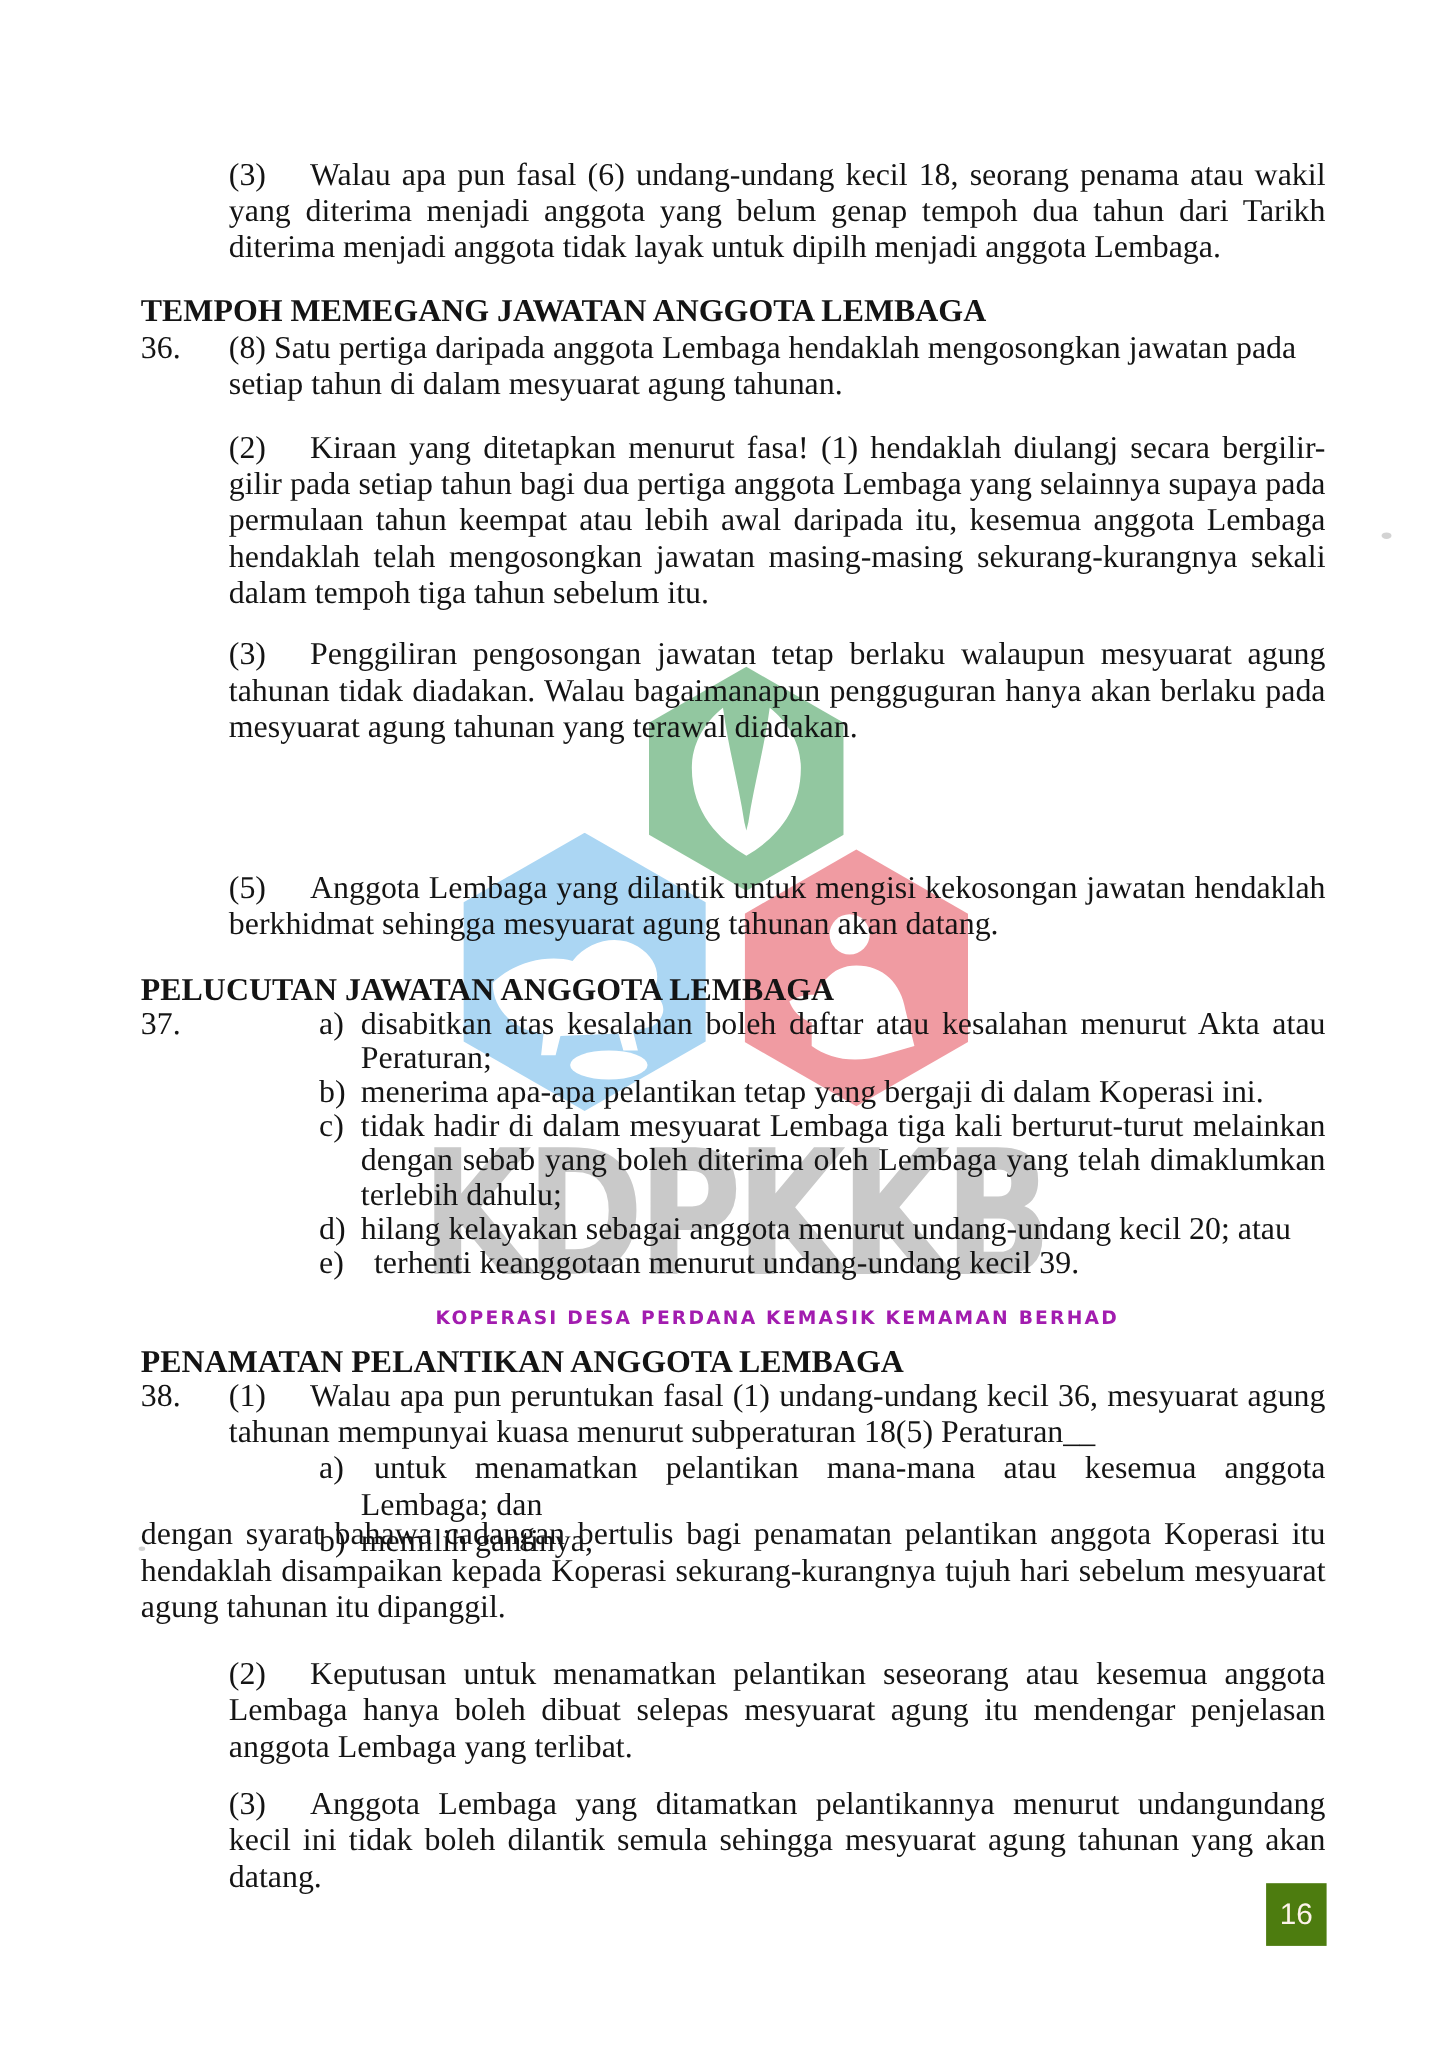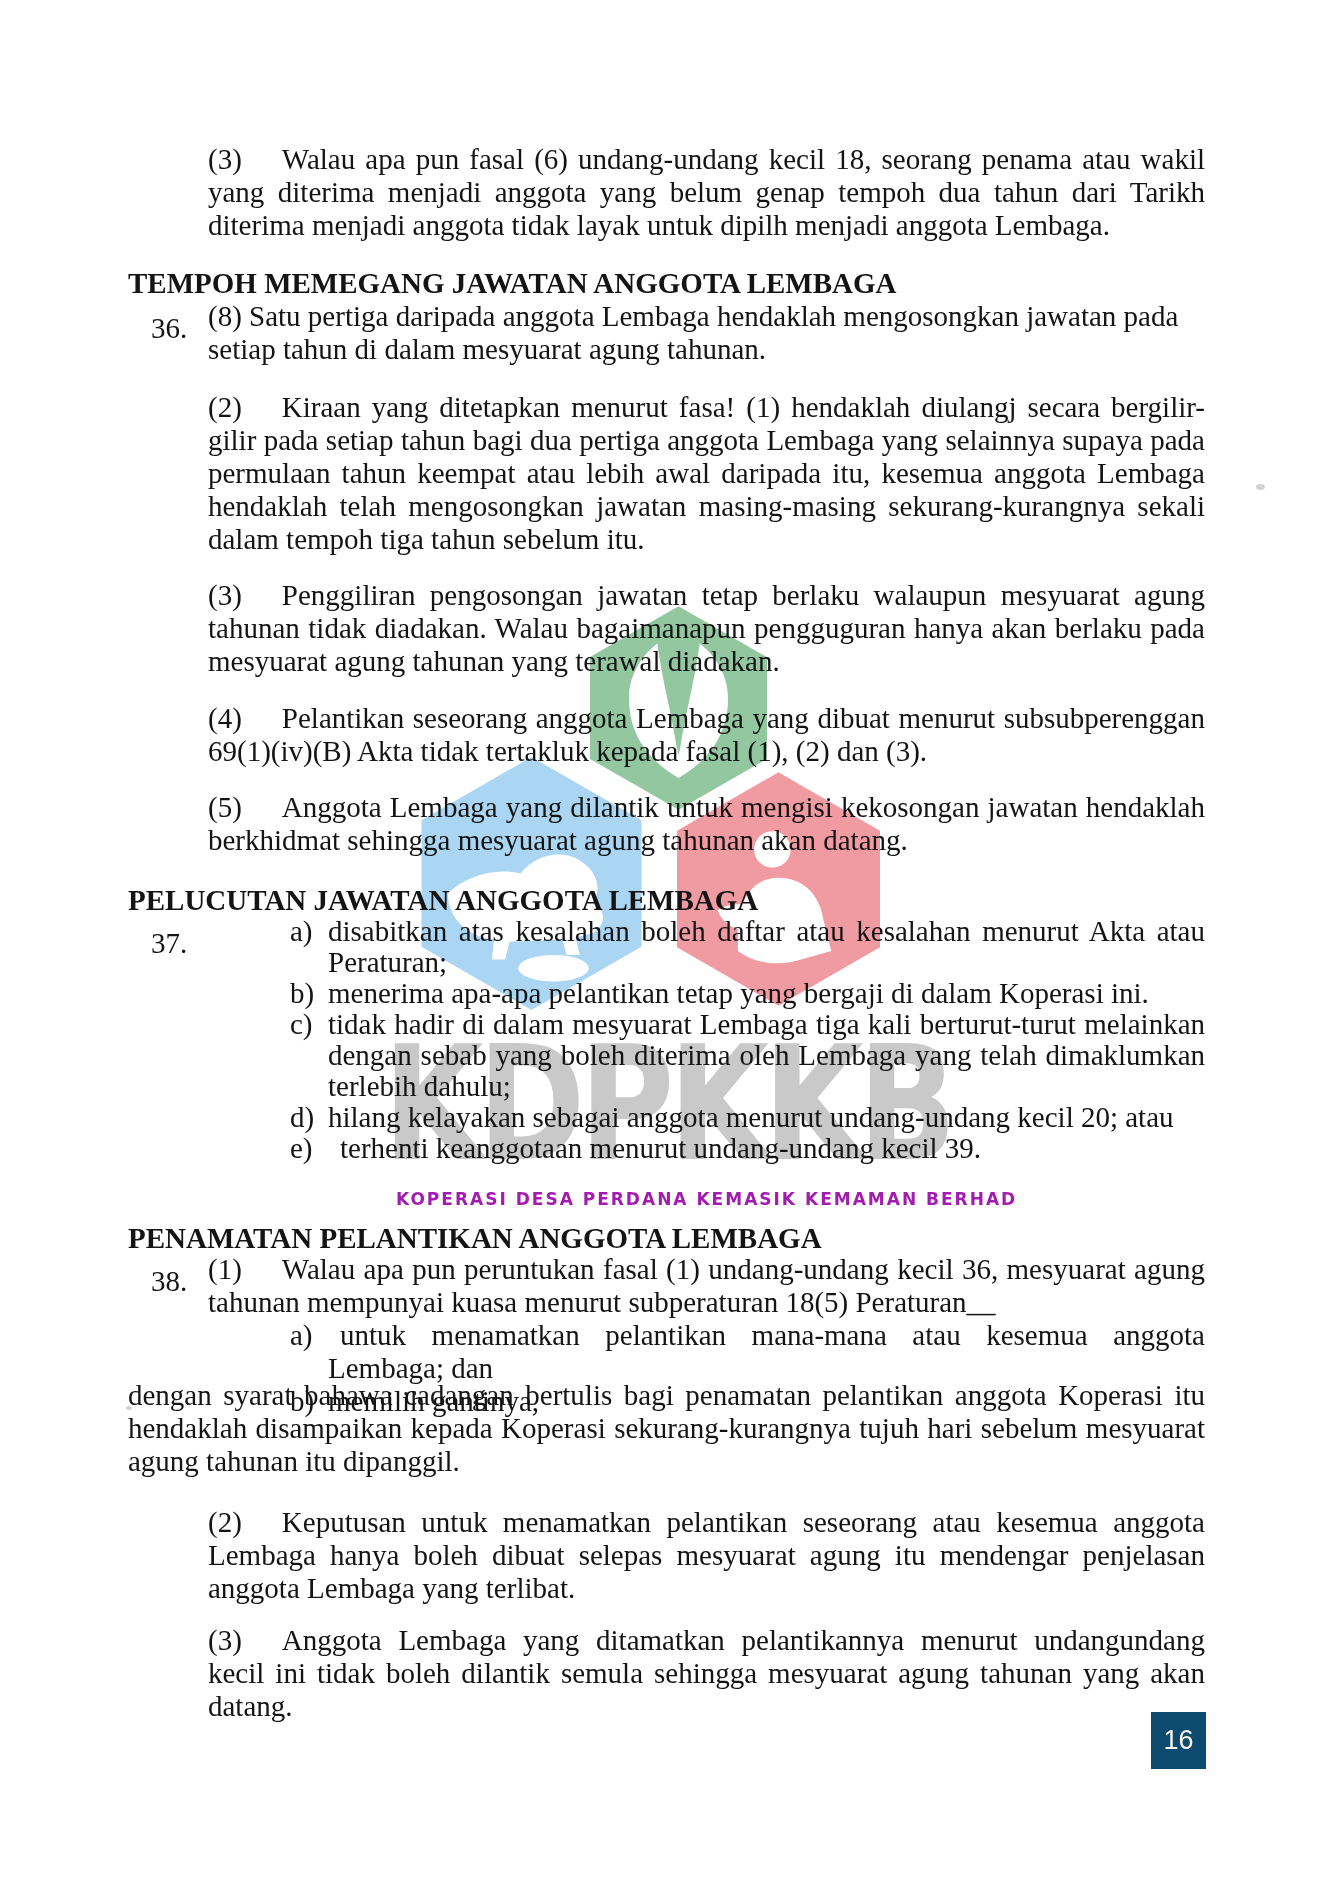--- a/index.html
+++ b/index.html
@@ -3,21 +3,21 @@
 <meta charset="utf-8">
 <style>
   html,body{margin:0;padding:0;background:#ffffff;}
   .page{
     position:relative;width:1321px;height:1881px;background:#ffffff;overflow:hidden;
     font-family:"Liberation Serif","DejaVu Serif",serif;font-size:29px;line-height:33px;color:#141414;
   }
   
   .blk{position:absolute;left:128px;width:1077px;}
   .just{text-align:justify;}
-  .num-hang{position:absolute;left:0;top:12px;margin-left:23px;}
+  .num-hang{position:absolute;left:0;top:0;}
   .ptext{margin-left:80px;}
   .indent-blk{left:208px;width:997px;}
   .heading{font-weight:bold;}
   .tab{display:inline-block;width:40px;}
   .tab-sm{display:inline-block;width:12px;}
   .li{position:relative;margin-left:200px;width:877px;text-align:justify;}
   .li-label{position:absolute;left:-38px;top:0;}
   .lh31{line-height:31px;}
   
   .wm{position:absolute;z-index:0;}
@@ -34,21 +34,21 @@
     font-size:17px;letter-spacing:2px;color:#a21caf;white-space:nowrap;
   }
   .content-layer{position:absolute;left:0;top:0;width:100%;height:100%;z-index:1;}
   
   .footer{
     position:absolute;top:1705px;right:115px;height:70px;
     display:flex;align-items:center;gap:13px;z-index:1;
   }
   .footer-text{font-size:24px;color:#141414;white-space:nowrap;}
   .page-num-box{
-    width:55px;height:57px;background:#0c4a6e;display:flex;align-items:center;justify-content:center;
+    width:55px;height:57px;background:#4d7c0f;display:flex;align-items:center;justify-content:center;
     font-family:"Liberation Sans","DejaVu Sans",sans-serif;font-size:27px;color:#fdf3ea;
   }
   
   .artifact{position:absolute;background:#b5b5b5;border-radius:50%;opacity:.6;z-index:1;}
 </style>
 </head>
 <body>
 
 <div class="page">
 
@@ -91,23 +91,20 @@
     </div>
 
     <div class="blk indent-blk just" style="top:391px;">
       <span>(2)</span><span class="tab"></span><span>Kiraan yang ditetapkan menurut fasa! (1) hendaklah diulangj secara bergilir-gilir pada setiap tahun bagi dua pertiga anggota Lembaga yang selainnya supaya pada permulaan tahun keempat atau lebih awal daripada itu, kesemua anggota Lembaga hendaklah telah mengosongkan jawatan masing-masing sekurang-kurangnya sekali dalam tempoh tiga tahun sebelum itu.</span>
     </div>
 
     <div class="blk indent-blk just" style="top:579px;">
       <span>(3)</span><span class="tab"></span><span>Penggiliran pengosongan jawatan tetap berlaku walaupun mesyuarat agung tahunan tidak diadakan. Walau bagaimanapun pengguguran hanya akan berlaku pada mesyuarat agung tahunan yang terawal diadakan.</span>
     </div>
 
-    <div class="blk indent-blk just" style="top:702px;">
-      <span>(4)</span><span class="tab"></span><span>Pelantikan seseorang anggota Lembaga yang dibuat menurut subsubperenggan 69(1)(iv)(B) Akta tidak tertakluk kepada fasal (1), (2) dan (3).</span>
-    </div>
 
     <div class="blk indent-blk just" style="top:791px;">
       <span>(5)</span><span class="tab"></span><span>Anggota Lembaga yang dilantik untuk mengisi kekosongan jawatan hendaklah berkhidmat sehingga mesyuarat agung tahunan akan datang.</span>
     </div>
 
     <div class="blk heading" style="top:884px;">PELUCUTAN JAWATAN ANGGOTA LEMBAGA</div>
 
     <div class="blk lh31" style="top:916px;">
       <span class="num-hang">37.</span>
       <div class="li">

